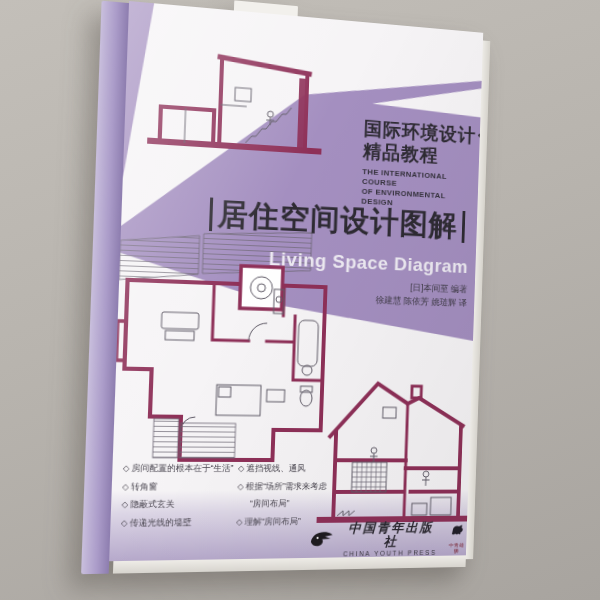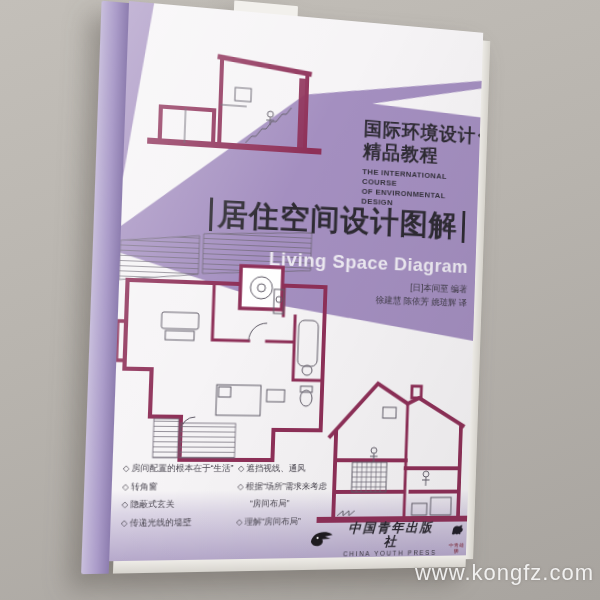--- a/index.html
+++ b/index.html
@@ -204,14 +204,13 @@
         </svg>
         <div class="cap">中青雄狮</div>
       </div>
     </div>
 
     <div class="shade"></div>
   </div>
 </div>
 
 <div class="watermark">
-  <div class="l2">www.kongfz.com</div>
 </div>
 
 </body></html>

